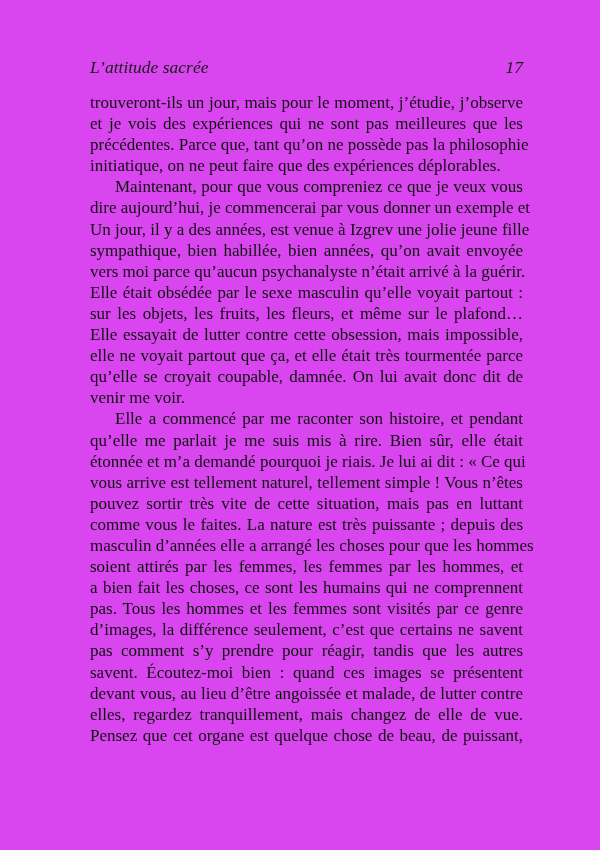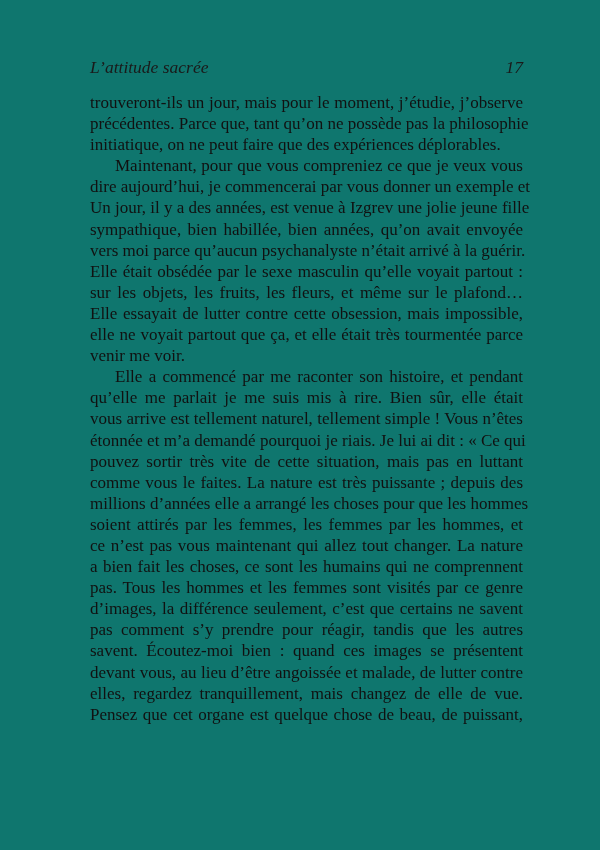--- a/index.html
+++ b/index.html
@@ -1,17 +1,17 @@
 <!DOCTYPE html>
 <html><head>
 <meta charset="utf-8">
 <style>
   html, body { margin: 0; padding: 0; background: #ffffff; }
   body { width: 600px; height: 850px; position: relative; overflow: hidden; }
-  .page { position: absolute; left: 0; top: 0; width: 600px; height: 850px; background: #0f766e; }
+  .page { position: absolute; left: 0; top: 0; width: 600px; height: 850px; background: #d946ef; }
   .running-head {
     position: absolute; left: 90px; top: 56px; width: 433px;
     font-family: "Liberation Serif", serif; font-style: italic; font-size: 17.5px;
     color: #1a1a1a; display: flex; justify-content: space-between; line-height: 22px;
   }
   .body-text {
     position: absolute; left: 90px; top: 92px; width: 433px;
     font-family: "Liberation Serif", serif; font-size: 17px; line-height: 21.1px;
     color: #111;
   }
@@ -23,45 +23,46 @@
 <body>
 
 <div class="page">
   <div class="running-head">
     <span>L’attitude sacrée</span>
     <span>17</span>
   </div>
   <div class="body-text" id="body-text">
       <div>
         <span class="line">trouveront-ils un jour, mais pour le moment, j’étudie, j’observe</span>
+        <span class="line">et je vois des expériences qui ne sont pas meilleures que les</span>
         <span class="line">précédentes. Parce que, tant qu’on ne possède pas la philosophie</span>
         <span class="line last">initiatique, on ne peut faire que des expériences déplorables.</span>
       </div>
       <div>
         <span class="line indent">Maintenant, pour que vous compreniez ce que je veux vous</span>
         <span class="line">dire aujourd’hui, je commencerai par vous donner un exemple et</span>
         <span class="line">Un jour, il y a des années, est venue à Izgrev une jolie jeune fille</span>
         <span class="line">sympathique, bien habillée, bien années, qu’on avait envoyée</span>
         <span class="line">vers moi parce qu’aucun psychanalyste n’était arrivé à la guérir.</span>
         <span class="line">Elle était obsédée par le sexe masculin qu’elle voyait partout :</span>
         <span class="line">sur les objets, les fruits, les fleurs, et même sur le plafond…</span>
         <span class="line">Elle essayait de lutter contre cette obsession, mais impossible,</span>
         <span class="line">elle ne voyait partout que ça, et elle était très tourmentée parce</span>
+        <span class="line">qu’elle se croyait coupable, damnée. On lui avait donc dit de</span>
         <span class="line last">venir me voir.</span>
       </div>
       <div>
         <span class="line indent">Elle a commencé par me raconter son histoire, et pendant</span>
         <span class="line">qu’elle me parlait je me suis mis à rire. Bien sûr, elle était</span>
+        <span class="line">étonnée et m’a demandé pourquoi je riais. Je lui ai dit : « Ce qui</span>
         <span class="line">vous arrive est tellement naturel, tellement simple ! Vous n’êtes</span>
-        <span class="line">étonnée et m’a demandé pourquoi je riais. Je lui ai dit : « Ce qui</span>
         <span class="line">pouvez sortir très vite de cette situation, mais pas en luttant</span>
         <span class="line">comme vous le faites. La nature est très puissante ; depuis des</span>
-        <span class="line">millions d’années elle a arrangé les choses pour que les hommes</span>
+        <span class="line">masculin d’années elle a arrangé les choses pour que les hommes</span>
         <span class="line">soient attirés par les femmes, les femmes par les hommes, et</span>
-        <span class="line">ce n’est pas vous maintenant qui allez tout changer. La nature</span>
         <span class="line">a bien fait les choses, ce sont les humains qui ne comprennent</span>
         <span class="line">pas. Tous les hommes et les femmes sont visités par ce genre</span>
         <span class="line">d’images, la différence seulement, c’est que certains ne savent</span>
         <span class="line">pas comment s’y prendre pour réagir, tandis que les autres</span>
         <span class="line">savent. Écoutez-moi bien : quand ces images se présentent</span>
         <span class="line">devant vous, au lieu d’être angoissée et malade, de lutter contre</span>
         <span class="line">elles, regardez tranquillement, mais changez de elle de vue.</span>
         <span class="line">Pensez que cet organe est quelque chose de beau, de puissant,</span>
       </div>
     </div>

